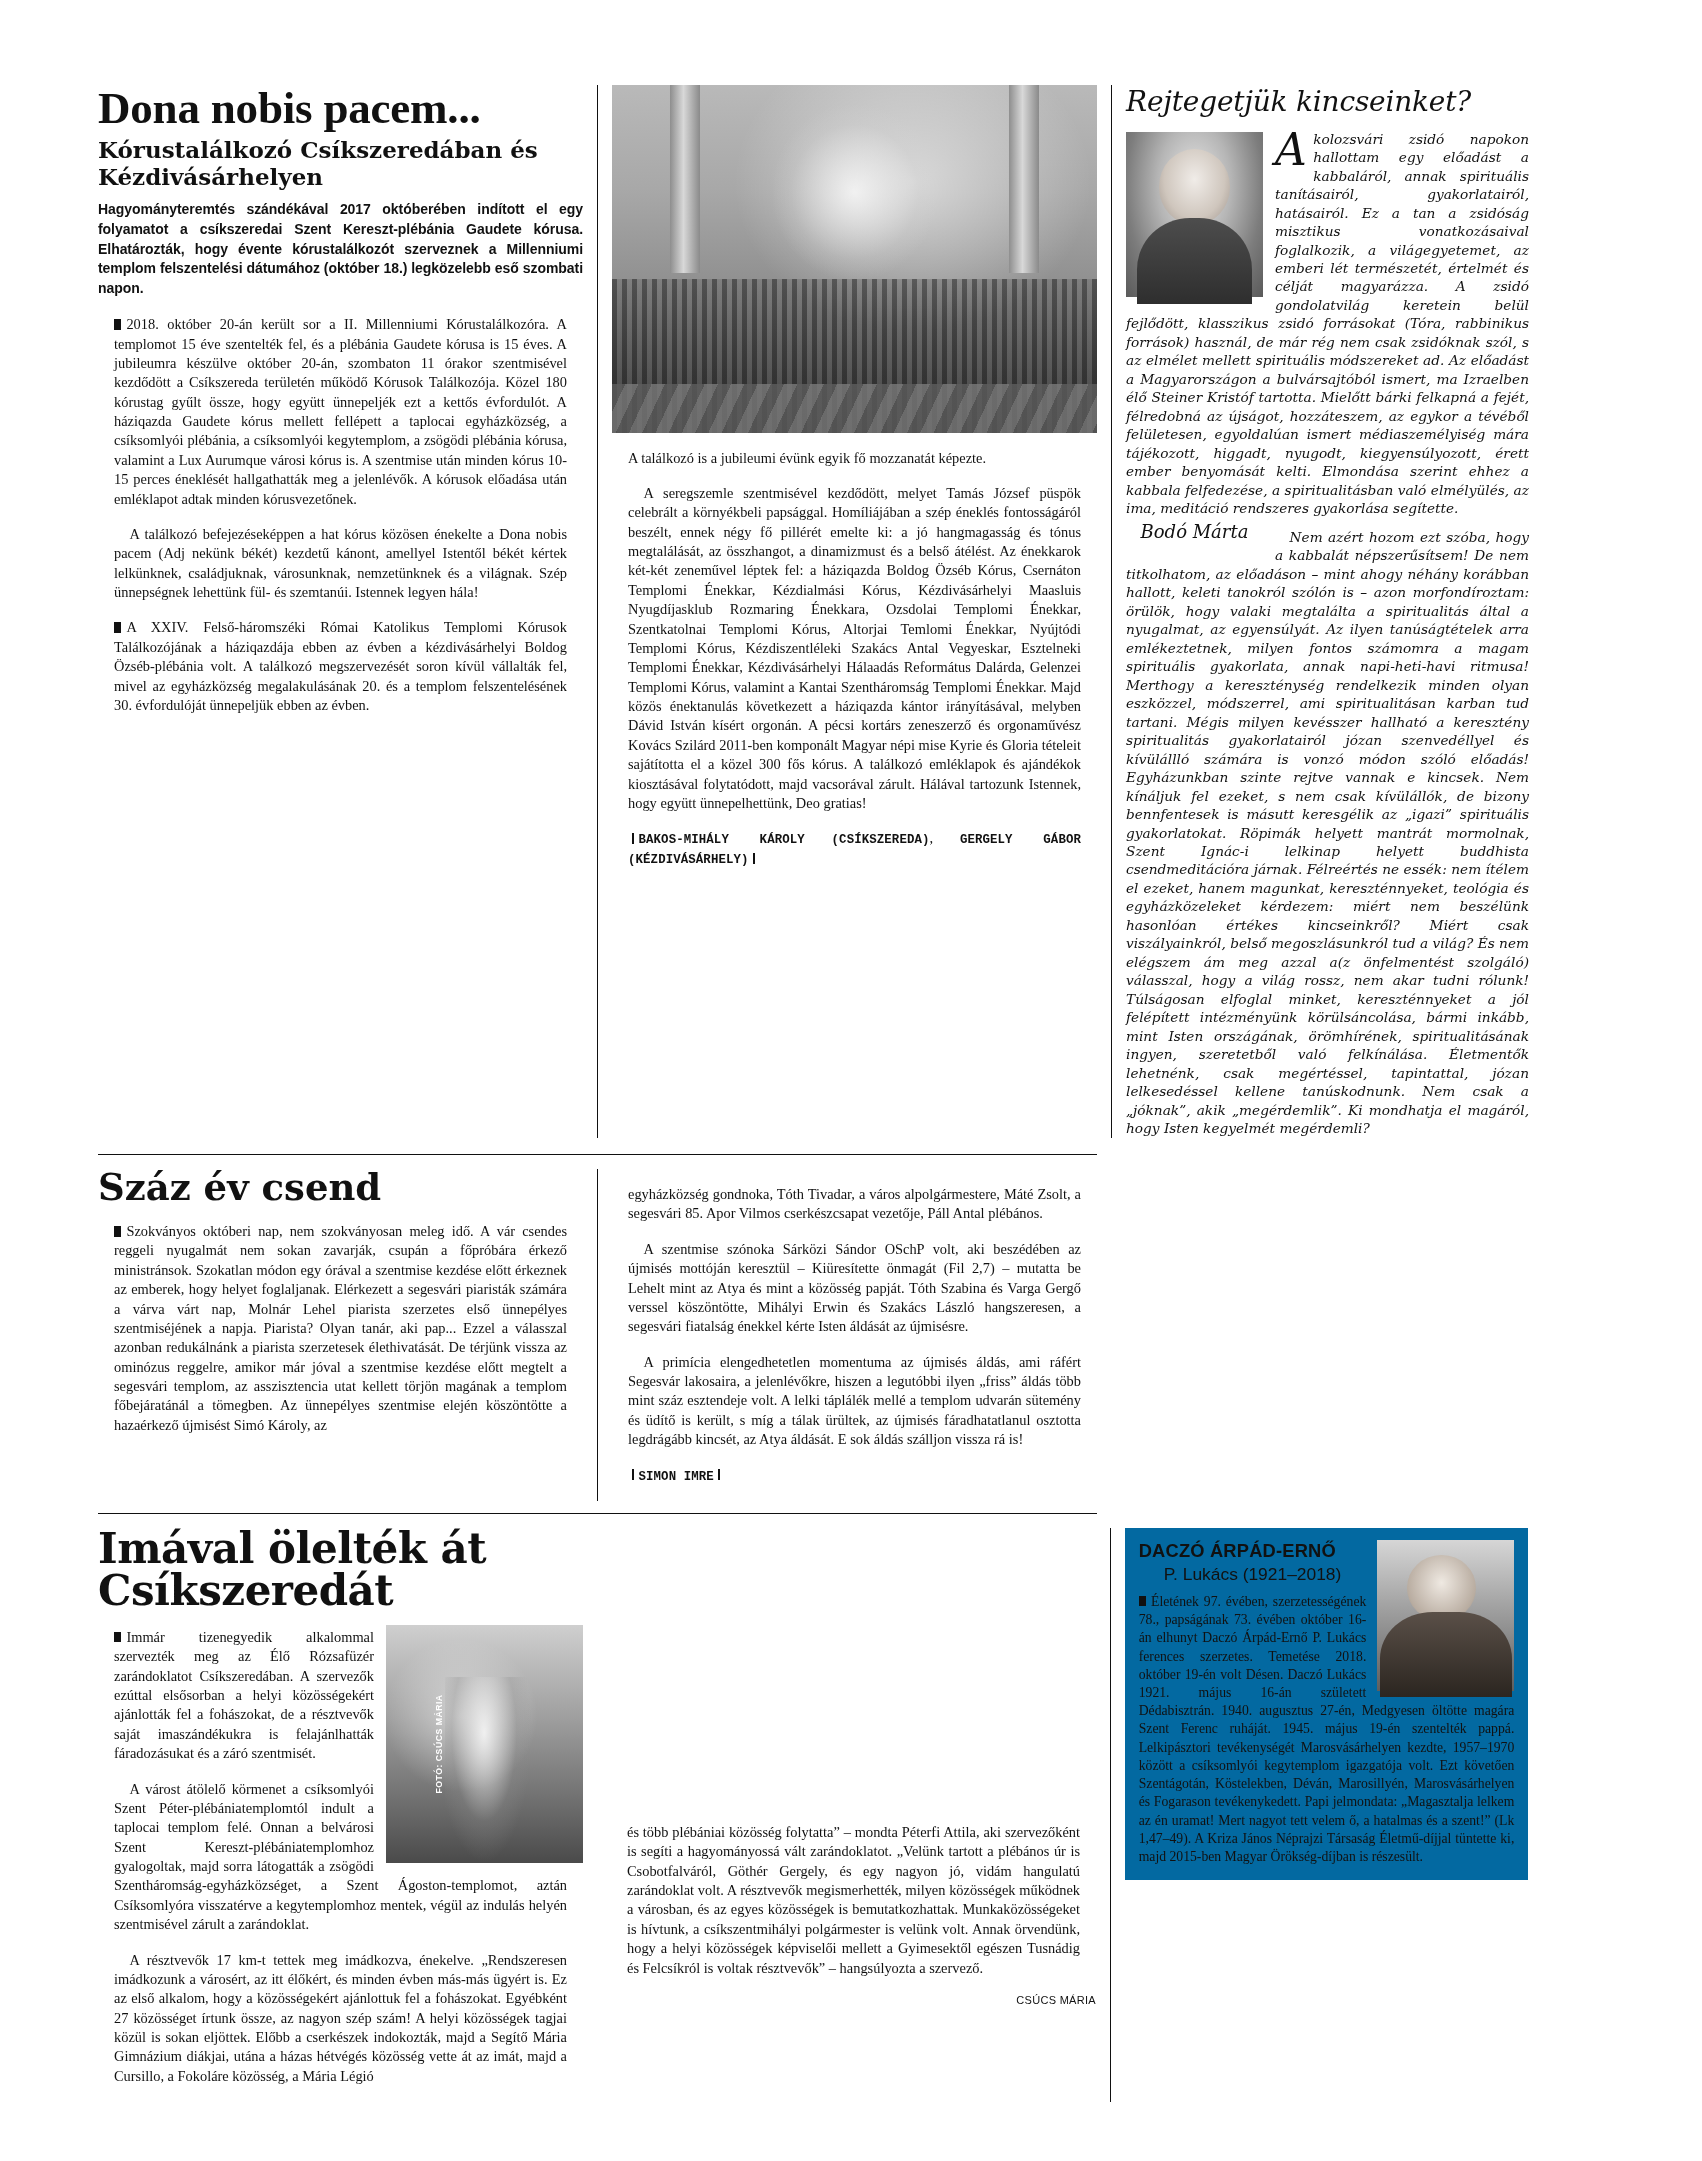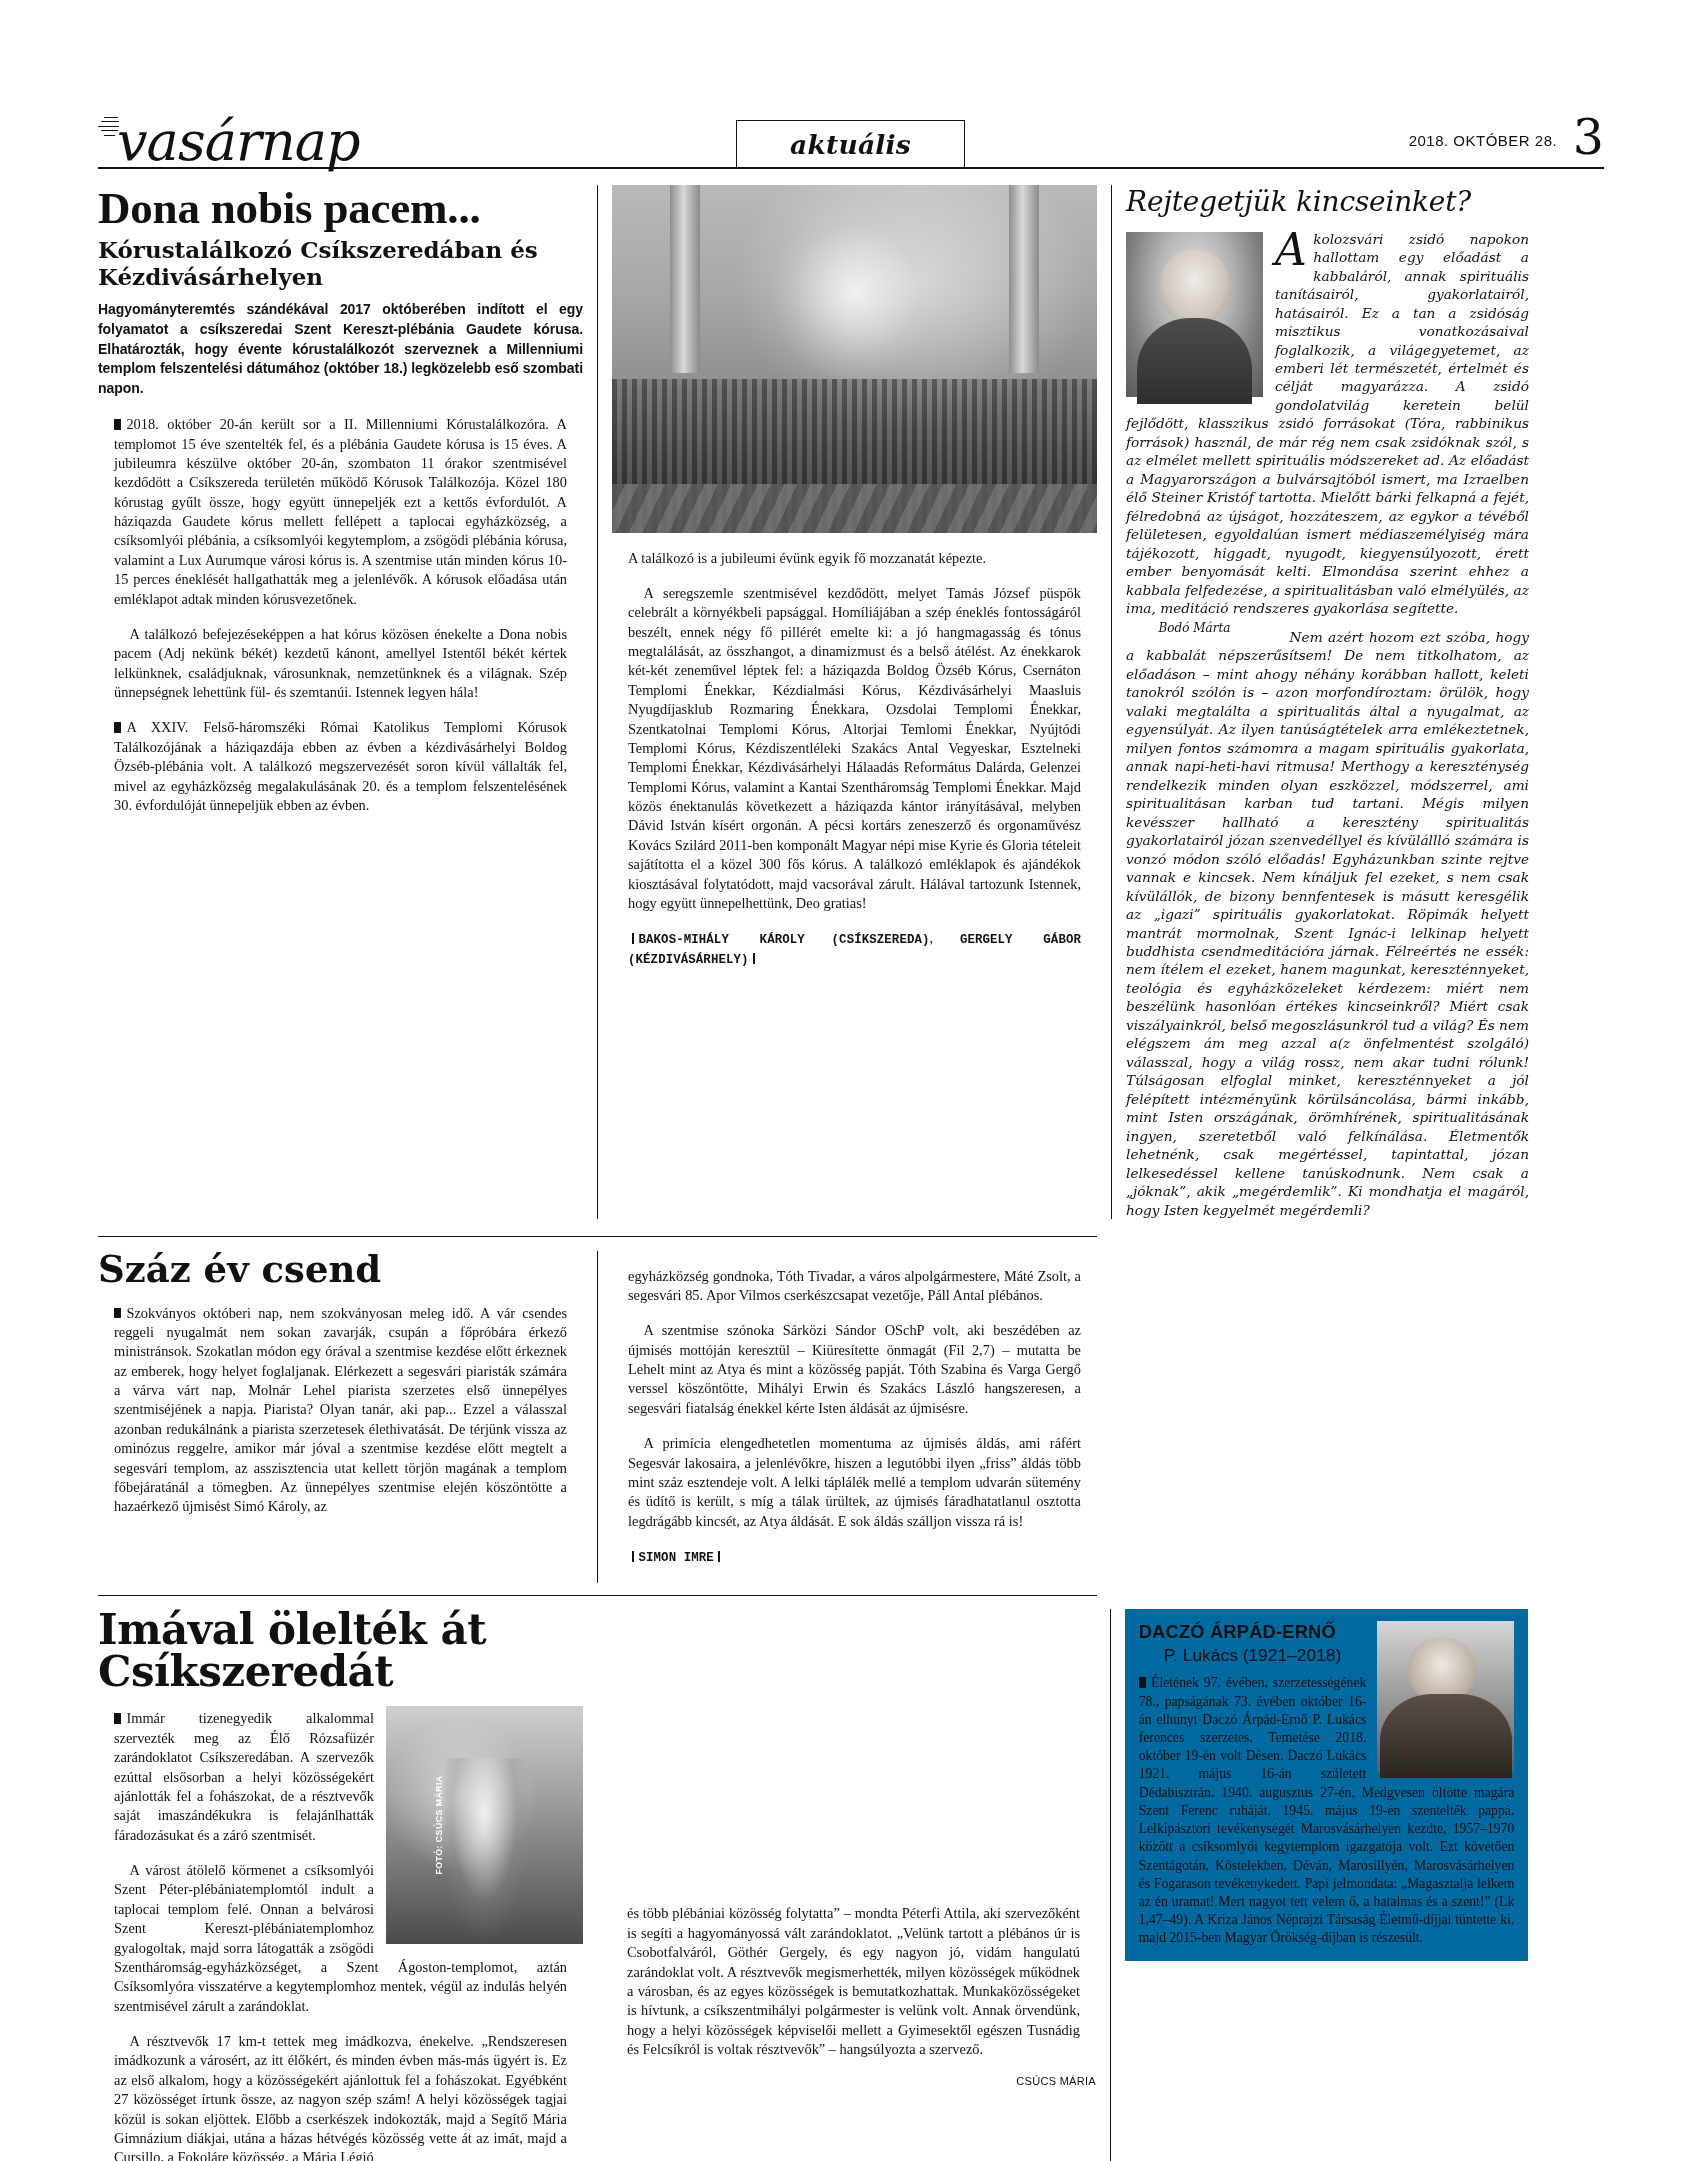--- a/index.html
+++ b/index.html
@@ -337,21 +337,21 @@
   }
   .author-photo {
     float: left;
     width: 137px;
     height: 165px;
     margin: 2.7px 12px 4.6px 0;
   }
   .author-name {
     font-family: "DejaVu Serif", serif;
     font-style: italic;
-    font-size: 12px;
+    font-size: 18px;
     text-align: center;
     width: 137px;
     float: left;
     clear: left;
     margin: 3.7px 12px 8.2px 0;
   }
 
   
   .obit {
     background: #0369a1;
@@ -387,39 +387,20 @@
     hyphens: auto;
   }
 
   .col-pad { box-sizing: border-box; }
 </style>
 </head>
 <body>
 
 <div class="page">
 
-  <div class="masthead">
-    <div class="masthead-dec">
-      <span></span>
-        <span></span>
-        <span></span>
-        <span></span>
-        <span></span>
-    </div>
-    <div class="masthead-title">vasárnap</div>
-
-    <div class="section-badge">
-      <div class="lbl">aktuális</div>
-    </div>
-
-    <div class="masthead-right">
-      <div class="issue-date">2018. OKTÓBER 28.</div>
-      <div class="page-num">3</div>
-    </div>
-  </div>
 
   <div class="content">
 
     <div class="row">
 
       <div style="width:485px;flex:0 0 485px;" class="col-pad">
         <h1 class="headline">Dona nobis pacem...</h1>
         <h2 class="subhead">Kórustalálkozó Csíkszeredában és Kézdivásárhelyen</h2>
         <p class="lead">Hagyományteremtés szándékával 2017 októberében indított el egy folyamatot a csíkszeredai Szent Kereszt-plébánia Gaudete kórusa. Elhatározták, hogy évente kórustalálkozót szerveznek a Millenniumi templom felszentelési dátumához (október 18.) legközelebb eső szombati napon.</p>
         <p class="body bulleted"><span class="sq"></span><span>2018. október 20-án került sor a II. Millenniumi Kórustalálkozóra. A templomot 15 éve szentelték fel, és a plébánia Gaudete kórusa is 15 éves. A jubileumra készülve október 20-án, szombaton 11 órakor szentmisével kezdődött a Csíkszereda területén működő Kórusok Találkozója. Közel 180 kórustag gyűlt össze, hogy együtt ünnepeljék ezt a kettős évfordulót. A háziqazda Gaudete kórus mellett fellépett a taplocai egyházközség, a csíksomlyói plébánia, a csíksomlyói kegytemplom, a zsögödi plébánia kórusa, valamint a Lux Aurumque városi kórus is. A szentmise után minden kórus 10-15 perces éneklését hallgathatták meg a jelenlévők. A kórusok előadása után emléklapot adtak minden kórusvezetőnek.</span></p>

